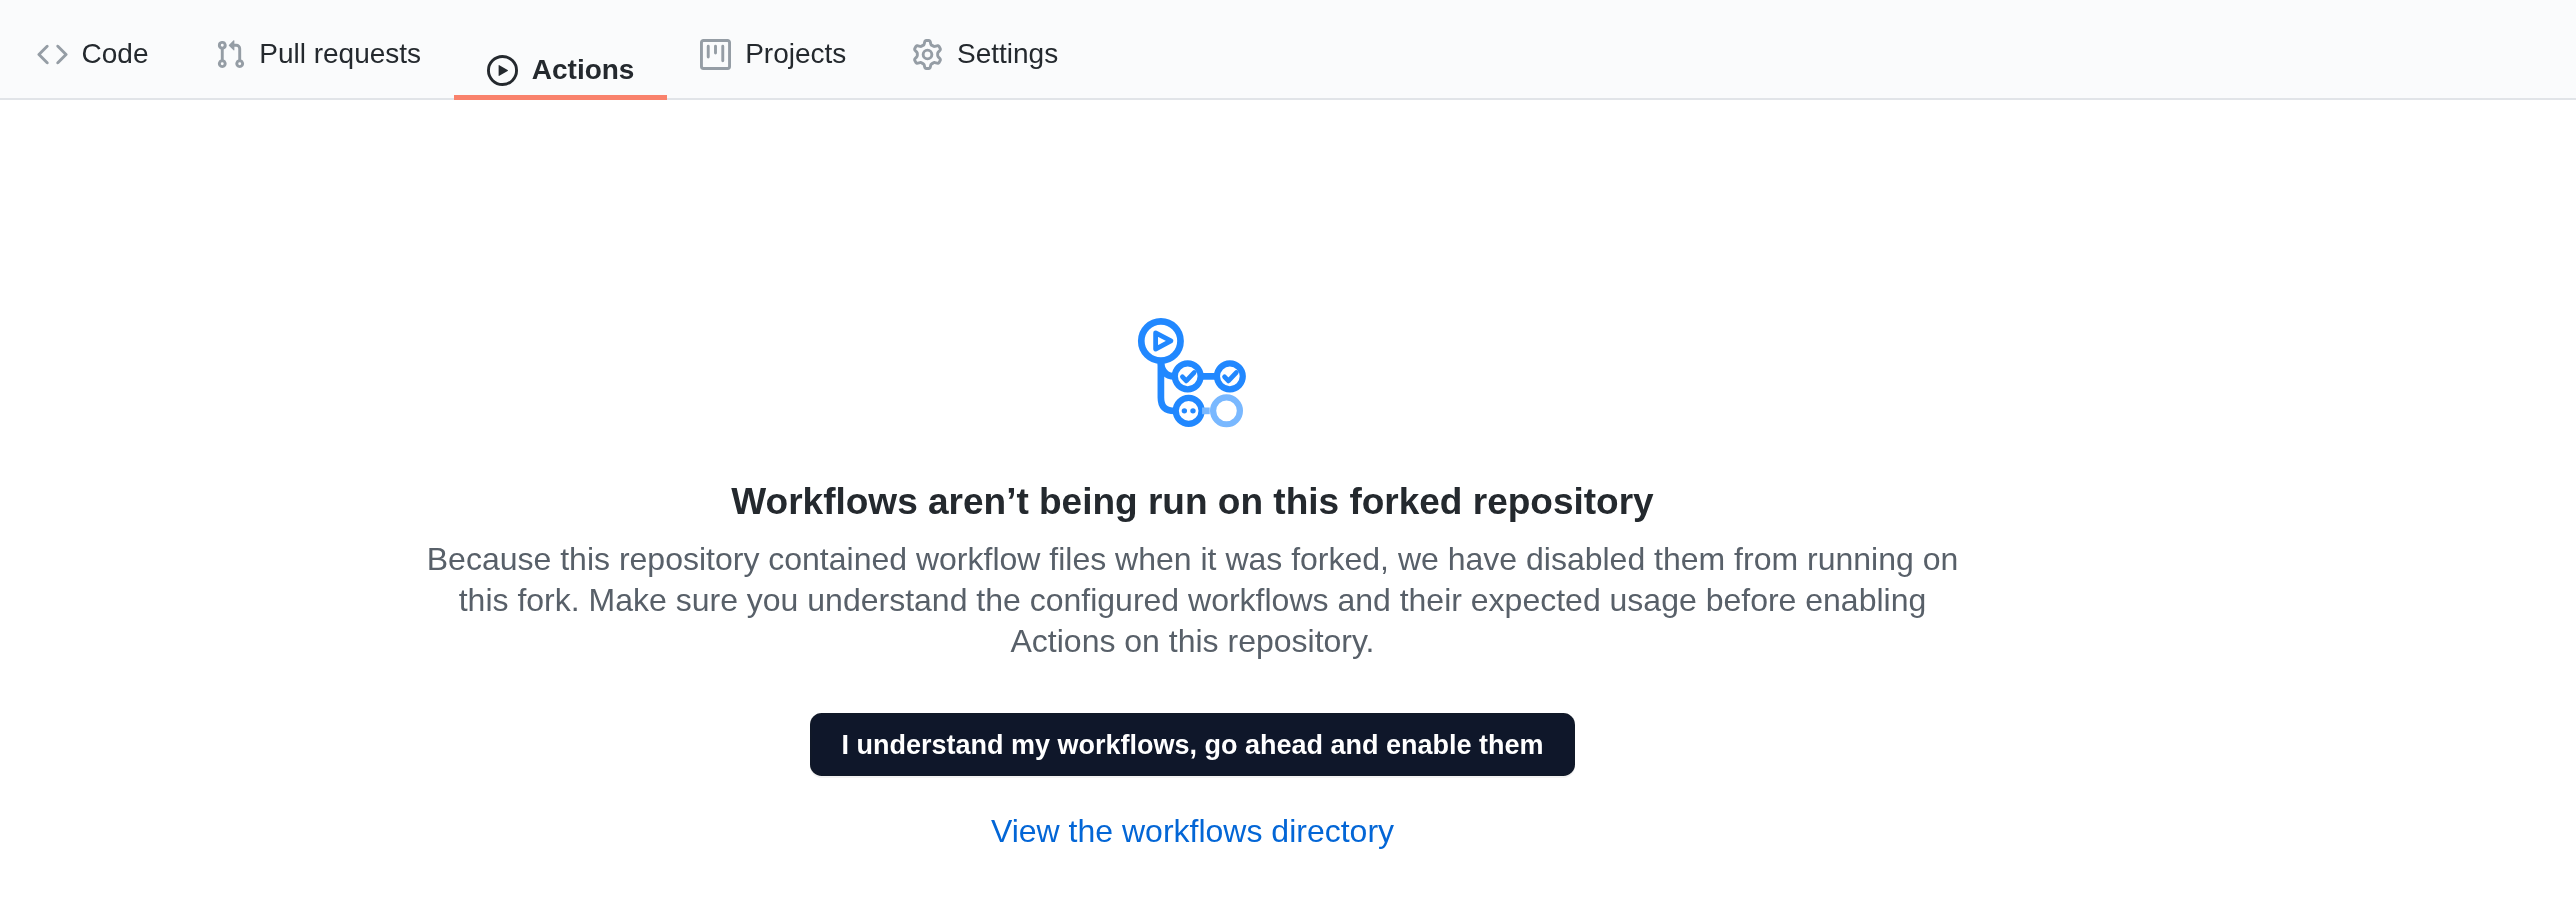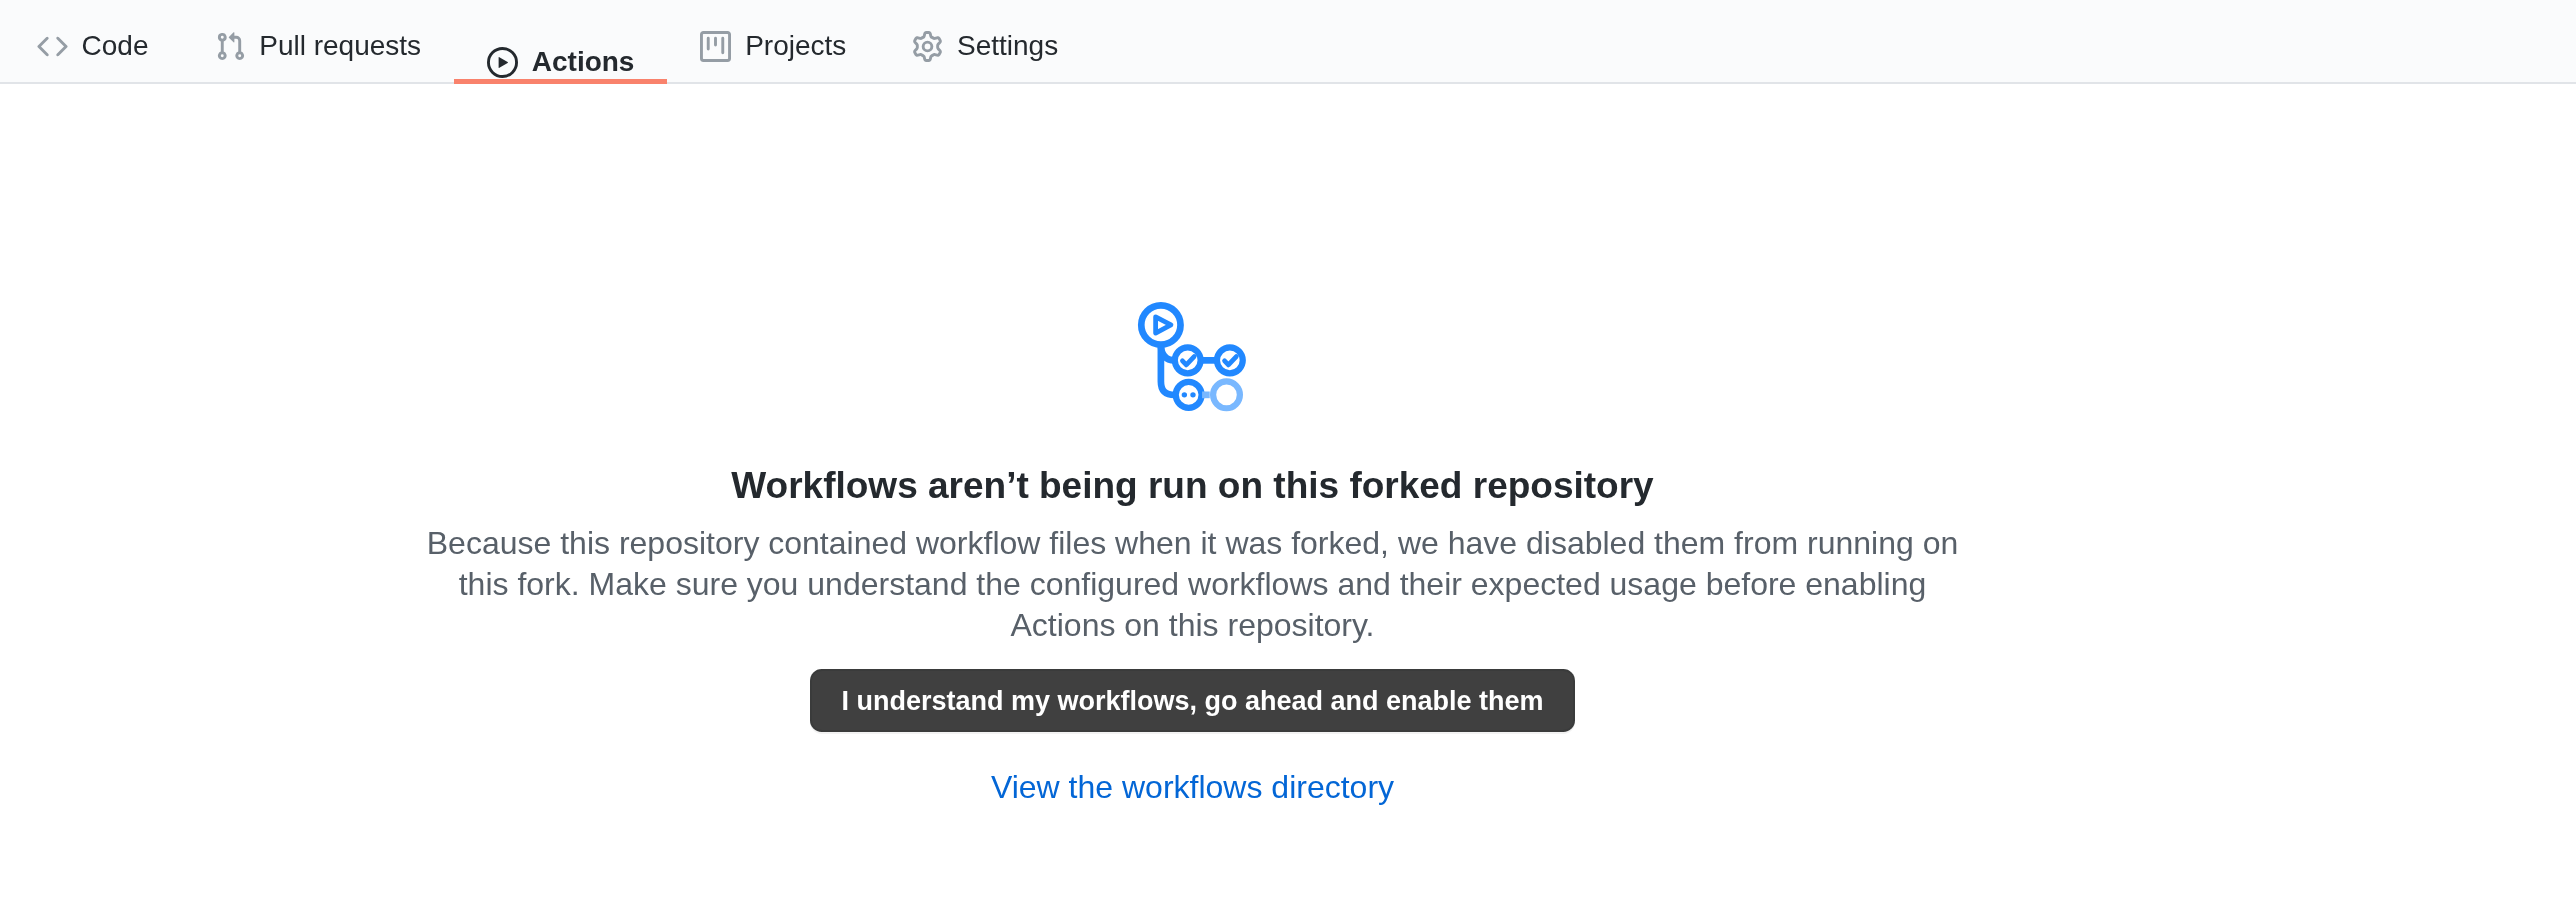--- a/index.html
+++ b/index.html
@@ -9,21 +9,21 @@
     width: 2576px;
     height: 923px;
     overflow: hidden;
     background: #ffffff;
     font-family: "Liberation Sans", "DejaVu Sans", sans-serif;
     -webkit-font-smoothing: antialiased;
   }
 
   
   .repo-nav {
-    height: 84px;
+    height: 100px;
     background: #fafbfc;
     border-bottom: 2px solid #e1e4e8;
     display: flex;
     align-items: stretch;
     padding-left: 3.9px;
   }
   .tab {
     display: flex;
     align-items: center;
     gap: 13.7px;
@@ -69,23 +69,23 @@
     color: #24292e;
   }
   .blankslate p {
     margin: 13.7px auto 0 auto;
     max-width: 1573px;
     font-size: 32px;
     line-height: 41px;
     color: #586069;
   }
   .enable-btn {
-    margin-top: 23px;
+    margin-top: 51px;
     display: inline-block;
-    background: #404040;
+    background: #0f172a;
     color: #ffffff;
     font-family: inherit;
     font-size: 27px;
     font-weight: 700;
     line-height: 1;
     padding: 16.6px 29px 15.6px 29px;
     border: 2px solid rgba(27, 31, 35, 0.15);
     border-radius: 11.7px;
     box-shadow: 0 2px 0 rgba(27, 31, 35, 0.06);
     cursor: pointer;

